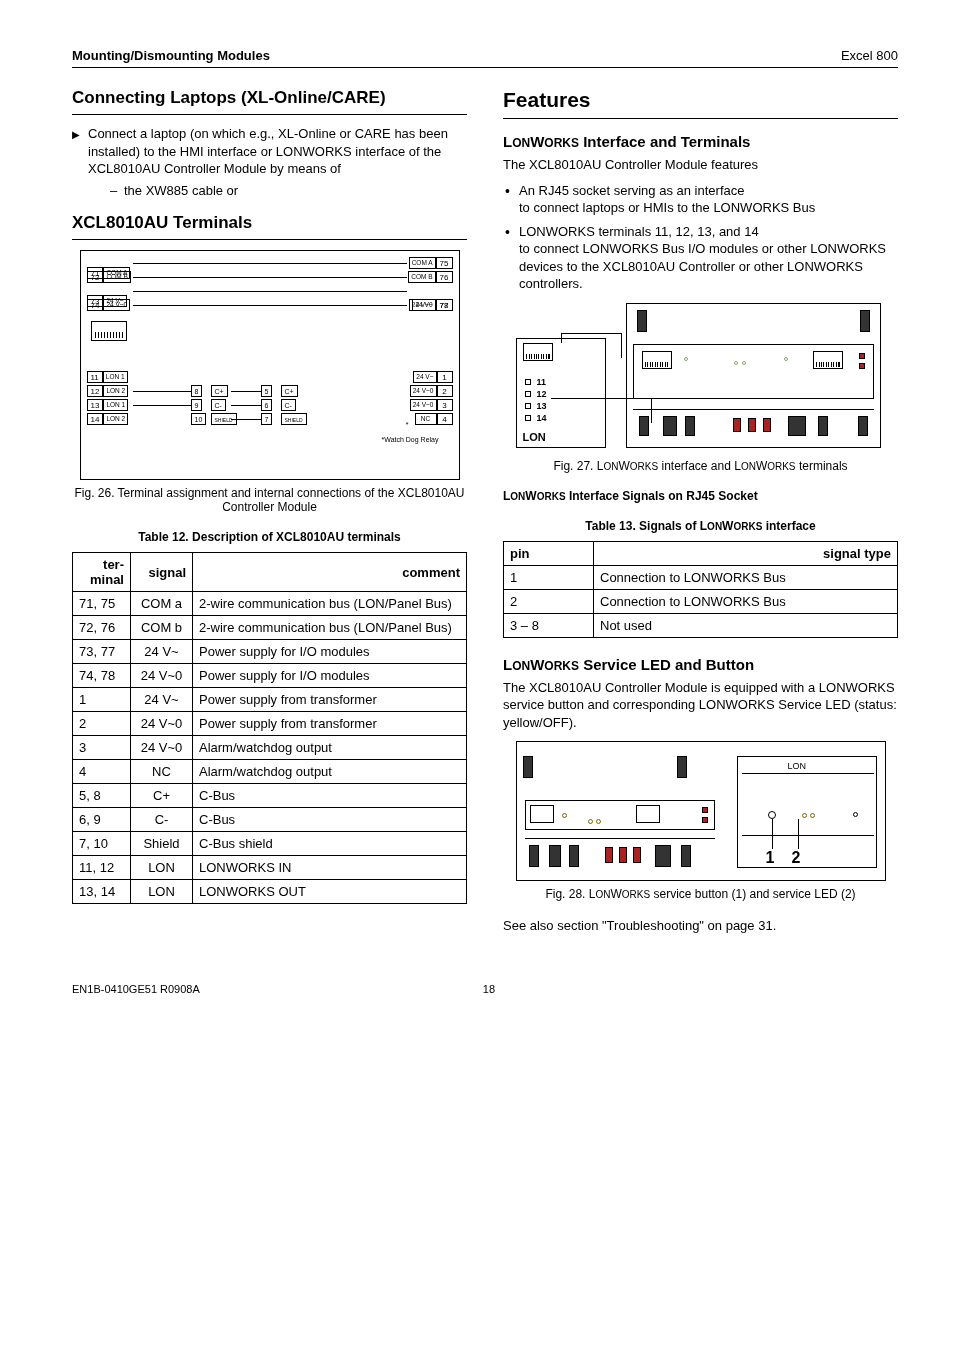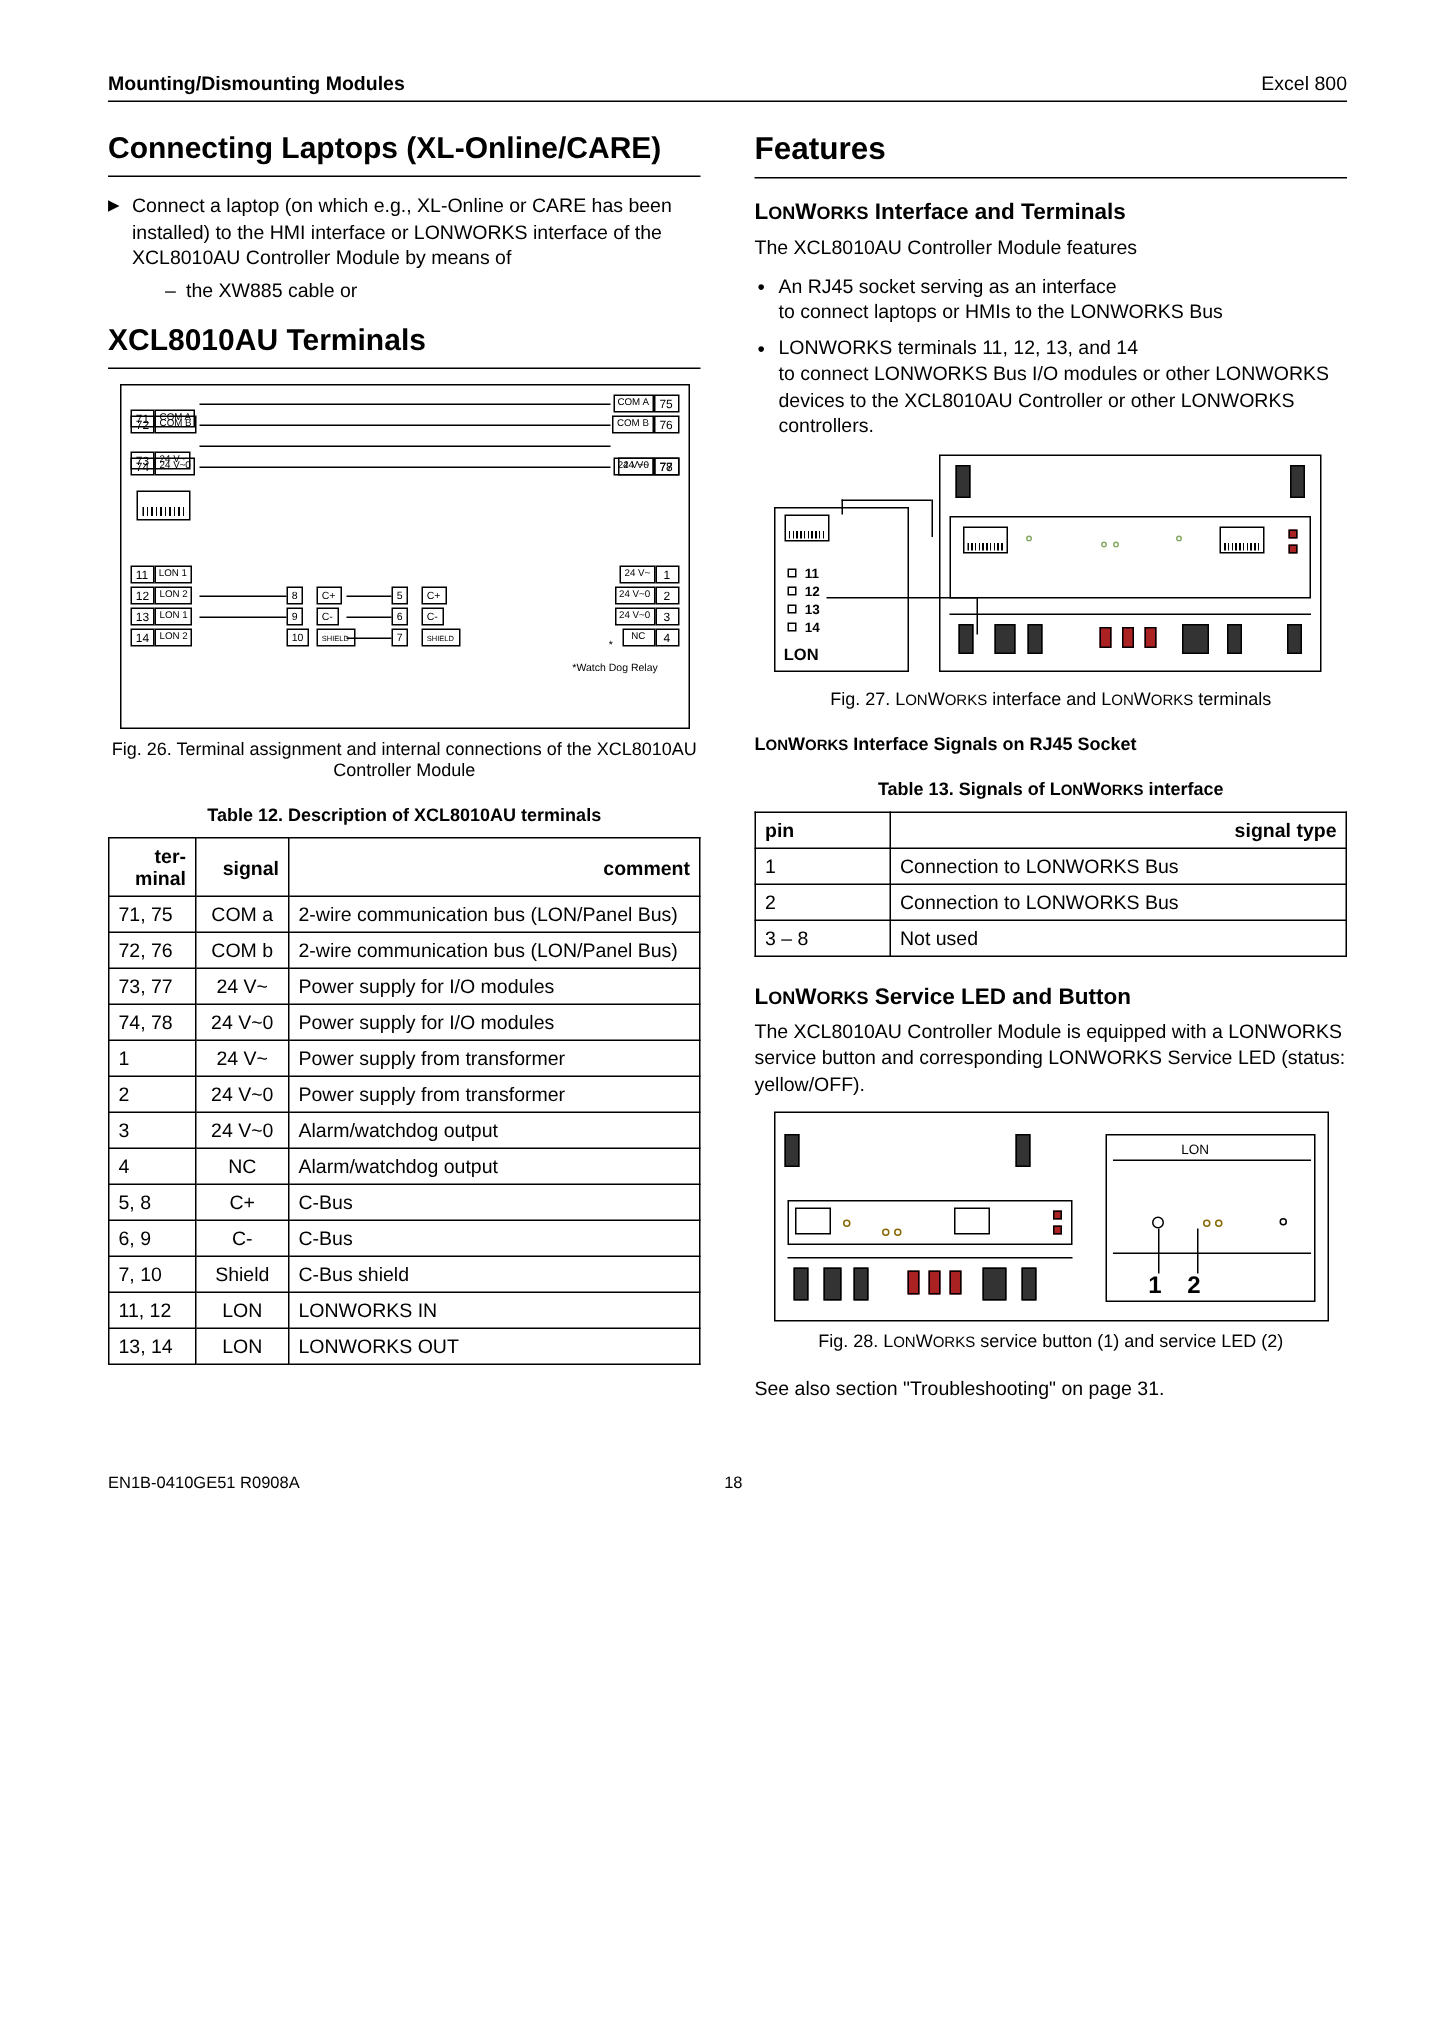--- a/index.html
+++ b/index.html
@@ -3,21 +3,21 @@
 <meta charset="utf-8">
 <style>
   * { box-sizing: border-box; margin: 0; padding: 0; }
   html, body { width: 954px; background: #fff; font-family: Arial, Helvetica, sans-serif; color: #000; }
   .page { padding: 48px 56px 40px 72px; }
   .topbar { display: flex; justify-content: space-between; border-bottom: 1px solid #000; padding-bottom: 4px; margin-bottom: 20px; text-align: right; }
   .topbar .left { font-weight: bold; font-size: 13px; }
   .topbar .right { font-size: 13px; }
   .columns { display: flex; gap: 36px; }
   .col { flex: 1 1 0; min-width: 0; }
-  h2.section { font-size: 20px; font-weight: bold; margin-bottom: 6px; }
+  h2.section { font-size: 17px; font-weight: bold; margin-bottom: 6px; }
   .rule { border-bottom: 1px solid #000; margin-bottom: 10px; }
   h1.features { font-size: 21px; font-weight: bold; margin-bottom: 6px; }
   .rule-thick { border-bottom: 1.5px solid #000; margin-bottom: 14px; }
   h3.sub { font-size: 15px; font-weight: bold; margin: 10px 0 6px 0; }
   p, li { font-size: 13px; line-height: 1.35; }
   ul.tri { list-style: none; padding-left: 0; margin-bottom: 10px; }
   ul.tri > li { position: relative; padding-left: 16px; margin-bottom: 6px; }
   ul.tri > li::before { content: "▶"; font-size: 10px; position: absolute; left: 0; top: 3px; }
   ul.dash { list-style: none; padding-left: 22px; margin: 4px 0 6px 0; }
   ul.dash > li { position: relative; padding-left: 14px; margin-bottom: 4px; }

